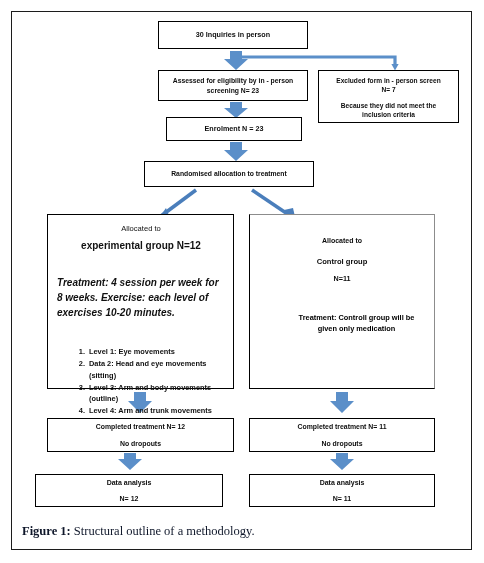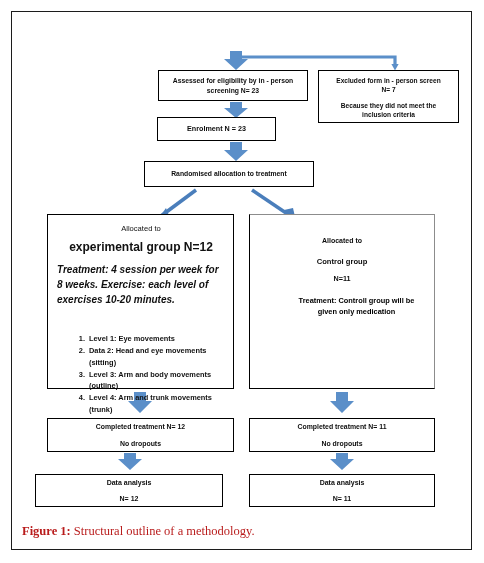--- a/index.html
+++ b/index.html
@@ -11,46 +11,46 @@
   .box{position:absolute;box-sizing:border-box;border:1.2px solid #000;background:#fff;
        display:flex;flex-direction:column;align-items:center;justify-content:center;
        font-family:"Liberation Sans",sans-serif;color:#0d0d0d;text-align:center;}
   .box.gray-top{border-top-color:#8c8c8c;border-right-color:#8c8c8c;}
   .box .ln{display:block;line-height:1.35;}
 
   .b-inquiries{left:158px;top:21px;width:150px;height:28px;font-size:7.2px;font-weight:600;}
   .b-assessed{left:158px;top:70px;width:150px;height:31px;font-size:6.8px;font-weight:600;}
   .b-excluded{left:318px;top:70px;width:141px;height:53px;font-size:6.6px;font-weight:600;justify-content:flex-start;padding-top:6px;}
   .b-excluded .gap{height:7px;}
-  .b-enrolment{left:157px;top:117px;width:119px;height:24px;font-size:7.2px;font-weight:600;}
+  .b-enrolment{left:166px;top:117px;width:136px;height:24px;font-size:7.2px;font-weight:600;}
   .b-random{left:144px;top:161px;width:170px;height:26px;font-size:6.8px;font-weight:600;}
 
   .b-exp{left:47px;top:214px;width:187px;height:175px;font-size:7px;align-items:stretch;justify-content:flex-start;padding:9px 8px 6px 9px;text-align:left;font-weight:700;color:#111;}
   .b-exp .center{text-align:center;}
   .b-exp .t1{font-size:7.6px;margin-bottom:7px;font-weight:400;}
-  .b-exp .t2{font-size:12px;margin-bottom:8px;font-weight:700;}
+  .b-exp .t2{font-size:10px;margin-bottom:24px;font-weight:700;}
   .b-exp .desc{font-size:10px;line-height:1.5;font-weight:700;margin-bottom:22px;font-style:italic;}
   .b-exp ol{margin:4px 0 12px 0;padding-left:30px;font-size:7.4px;line-height:1.52;font-weight:700;}
   .b-exp ol li{margin-bottom:1px;padding-left:2px;}
 
   .b-ctrl{left:249px;top:214px;width:186px;height:175px;font-size:7px;justify-content:flex-start;padding:22px 10px 0 10px;}
   .b-ctrl .c1{font-size:7px;margin-bottom:13px;font-weight:600;}
   .b-ctrl .c2{font-size:7.6px;margin-bottom:8px;font-weight:600;}
-  .b-ctrl .c3{font-size:7.2px;margin-bottom:12px;font-weight:600;}
+  .b-ctrl .c3{font-size:7.2px;margin-bottom:29px;font-weight:600;}
   .b-ctrl .c4{font-size:7.4px;line-height:1.5;font-weight:700;color:#000;margin-left:29px;}
 
   .b-comp-l{left:47px;top:418px;width:187px;height:34px;font-size:6.9px;font-weight:600;}
   .b-comp-r{left:249px;top:418px;width:186px;height:34px;font-size:6.9px;font-weight:600;}
   .b-comp-l .sub,.b-comp-r .sub{margin-top:7px;}
   .b-data-l{left:35px;top:474px;width:188px;height:33px;font-size:7px;font-weight:600;}
   .b-data-r{left:249px;top:474px;width:186px;height:33px;font-size:7px;font-weight:600;}
   .b-data-l .sub,.b-data-r .sub{margin-top:6px;}
 
   .caption{position:absolute;left:22px;top:524px;width:430px;font-family:"Liberation Serif",serif;
-           font-size:12.5px;color:#b91c1c;white-space:nowrap;}
+           font-size:12.5px;color:#0f172a;white-space:nowrap;}
   .caption b{font-weight:700;}
 </style>
 </head>
 <body>
 
 <div class="page">
 
   <div class="frame"></div>
 
   <svg class="canvas" viewBox="0 0 484 563" xmlns="http://www.w3.org/2000/svg">
@@ -83,20 +83,23 @@
     </g>
 
     <g>
       <path d="M196,190 L161,216" fill="none" stroke="#4a7ebb" stroke-width="3.6"></path>
       <path d="M166,208 L157,220.5 L170,218 z" fill="#4a7ebb"></path>
       <path d="M252,190 L292,217" fill="none" stroke="#4a7ebb" stroke-width="3.6"></path>
       <path d="M284,210 L296,221 L293,208 z" fill="#4a7ebb"></path>
     </g>
   </svg>
 
+  <div class="box b-inquiries">
+    <span class="ln">30 Inquiries in person</span>
+  </div>
 
   <div class="box b-assessed">
     <span class="ln">Assessed for eligibility by in - person</span>
     <span class="ln">screening N= 23</span>
   </div>
 
   <div class="box b-excluded">
     <span class="ln">Excluded form in - person screen</span>
     <span class="ln">N= 7</span>
     <span class="gap"></span>

